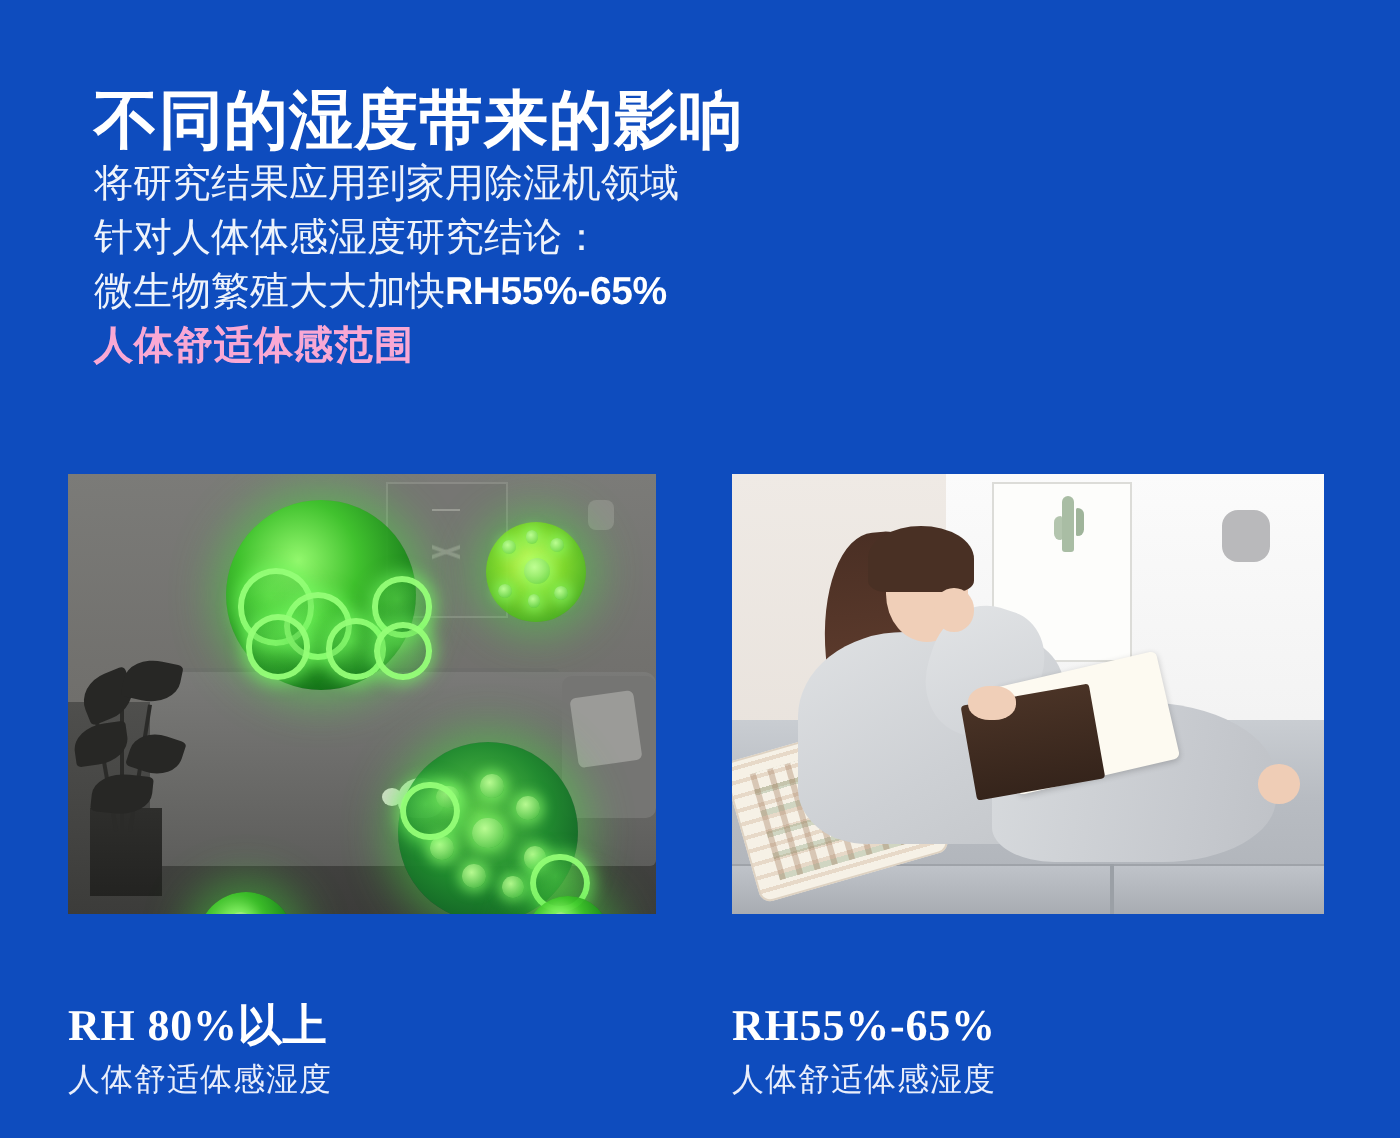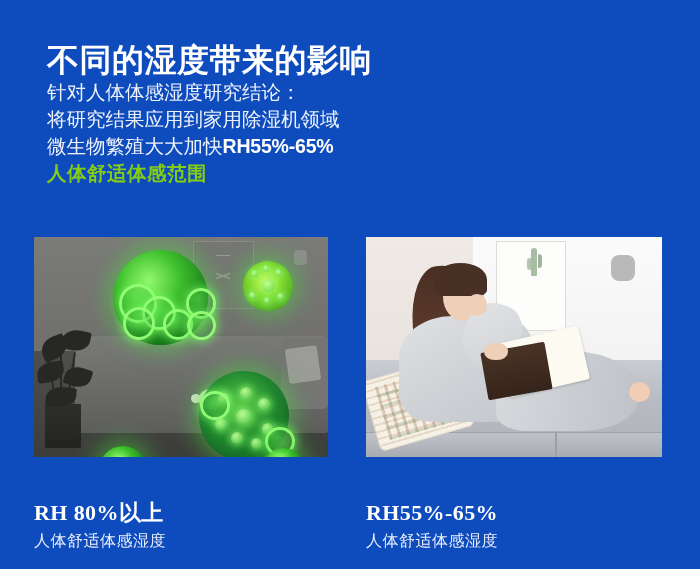--- a/index.html
+++ b/index.html
@@ -37,21 +37,21 @@
     position: absolute;
     left: 47px;
     top: 79px;
     color: #eef3fb;
     font-size: 19.5px;
     line-height: 27px;
     white-space: nowrap;
   }
   .copy-line { display: block; }
   .copy-line .bold { font-weight: bold; color: #ffffff; letter-spacing: -0.2px; }
-  .copy-line.strong { font-weight: bold; color: #84cc16; letter-spacing: 0.5px; }
+  .copy-line.strong { font-weight: bold; color: #f9a8d4; letter-spacing: 0.5px; }
 
   
   .photo {
     position: absolute;
     overflow: hidden;
   }
   #photo-left  { left: 34px;  top: 237px; width: 294px; height: 220px; }
   #photo-right { left: 366px; top: 237px; width: 296px; height: 220px; }
 
   
@@ -273,22 +273,22 @@
   }
 </style>
 </head>
 <body>
 
 <div id="poster">
 
   <h1 id="headline">不同的湿度带来的影响</h1>
 
   <div id="body-copy">
+    <span class="copy-line">将研究结果应用到家用除湿机领域</span>
     <span class="copy-line">针对人体体感湿度研究结论：</span>
-    <span class="copy-line">将研究结果应用到家用除湿机领域</span>
     <span class="copy-line"><span>微生物繁殖大大加快</span><span class="bold">RH55%-65%</span></span>
     <span class="copy-line strong">人体舒适体感范围</span>
   </div>
 
   <div class="photo" id="photo-left">
     <div class="room-dark">
       <div class="wall"></div>
       <div class="floor"></div>
       <div class="frame-art"></div>
       <div class="wallknob"></div>

